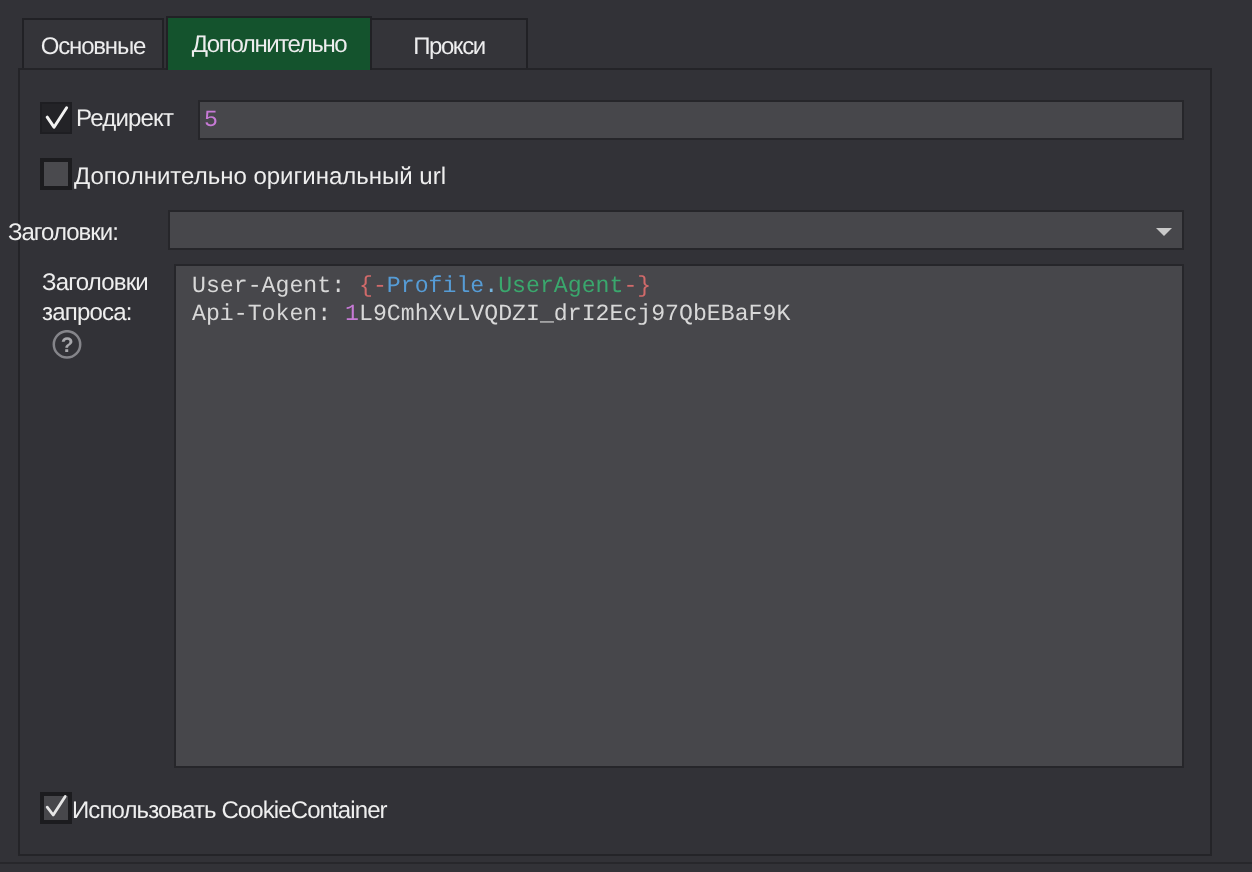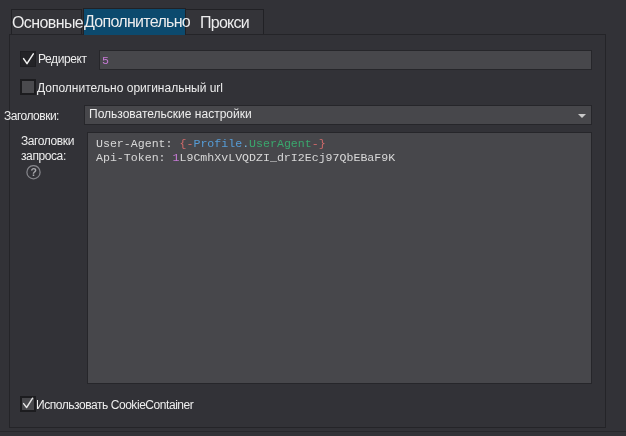--- a/index.html
+++ b/index.html
@@ -10,29 +10,29 @@
   position:relative;
   overflow:hidden;
   color:#eeeeee;
 }
 .tab {
   position:absolute;
   top:9px; height:25px;
   background:#343439;
   border:1px solid #212125;
   border-bottom:none;
-  font-size:16px;
+  font-size:12px;
   color:#ededee;
   text-align:center;
   line-height:26px;
   z-index:2;
 }
 .tab.active {
   top:8px; height:27px;
-  background:#0c4a6e;
+  background:#14532d;
   z-index:3;
 }
 .panel {
   position:absolute;
   left:9px; top:34px;
   width:597px; height:394px;
   border:1px solid #242428;
   background:#323237;
   z-index:1;
 }
@@ -67,21 +67,20 @@
   <div class="lbl" style="left:38px; top:52px;">Редирект</div>
   <div class="field" style="left:99px; top:50px; width:493px; height:20px;">
     <span class="mono" style="position:absolute;left:2px;top:2.5px;font-size:11.6px;color:#c77ad6;">5</span>
   </div>
 
   <div class="cb" style="left:20px; top:79px; background:#4a4a4e; border:2px solid #1c1c1f;"></div>
   <div class="lbl" style="left:37px; top:81px; letter-spacing:0;">Дополнительно оригинальный url</div>
 
   <div class="lbl" style="left:4px; top:109px; letter-spacing:-0.5px;">Заголовки:</div>
   <div class="field" style="left:84px; top:105px; width:508px; height:20px;">
-    <span style="position:absolute;left:4px;top:0.5px;font-size:12px;color:#eeeeee;white-space:nowrap;">Пользовательские настройки</span>
     <svg width="8" height="4" viewBox="0 0 8 4" style="position:absolute;right:5px;top:7.5px;">
       <path d="M0 0 L8 0 L4 4 Z" fill="#c9c9c9"></path>
     </svg>
   </div>
 
   <div class="lbl" style="left:21px; top:134px;">Заголовки</div>
   <div class="lbl" style="left:21px; top:149px;">запроса:</div>
   <svg width="15" height="15" viewBox="0 0 15 15" style="position:absolute;left:26px;top:165px;z-index:2;">
     <circle cx="7.5" cy="7.2" r="6.6" fill="none" stroke="#85858a" stroke-width="1.25"></circle>
     <text x="7.6" y="11" font-size="10.5" font-weight="bold" fill="#a8a8ac" text-anchor="middle" font-family="Liberation Sans">?</text>

